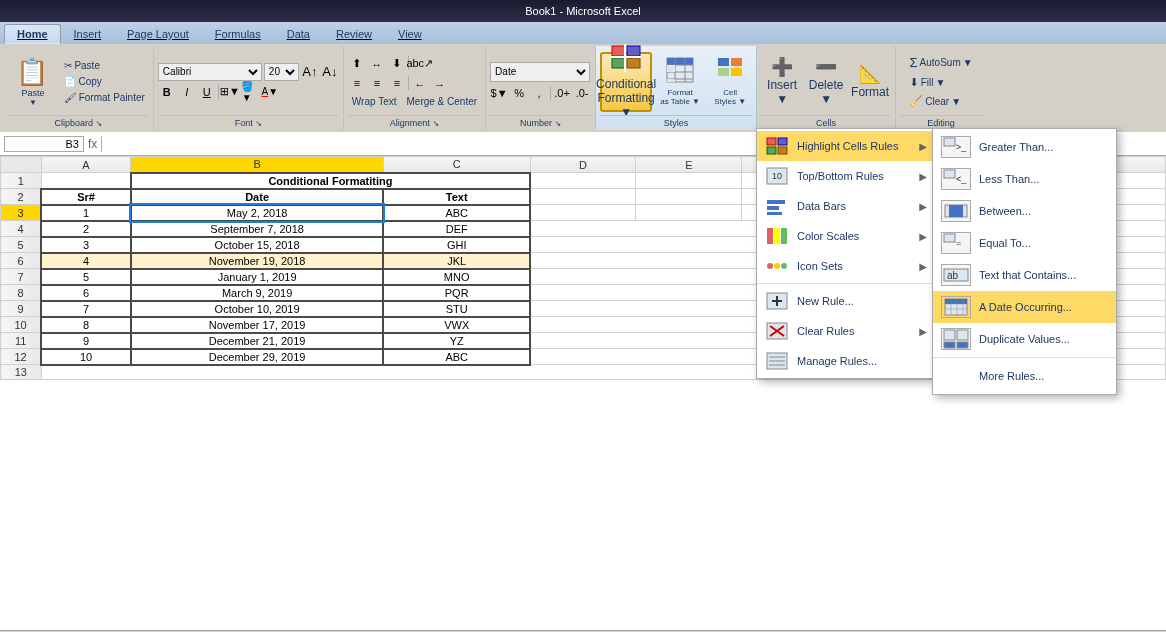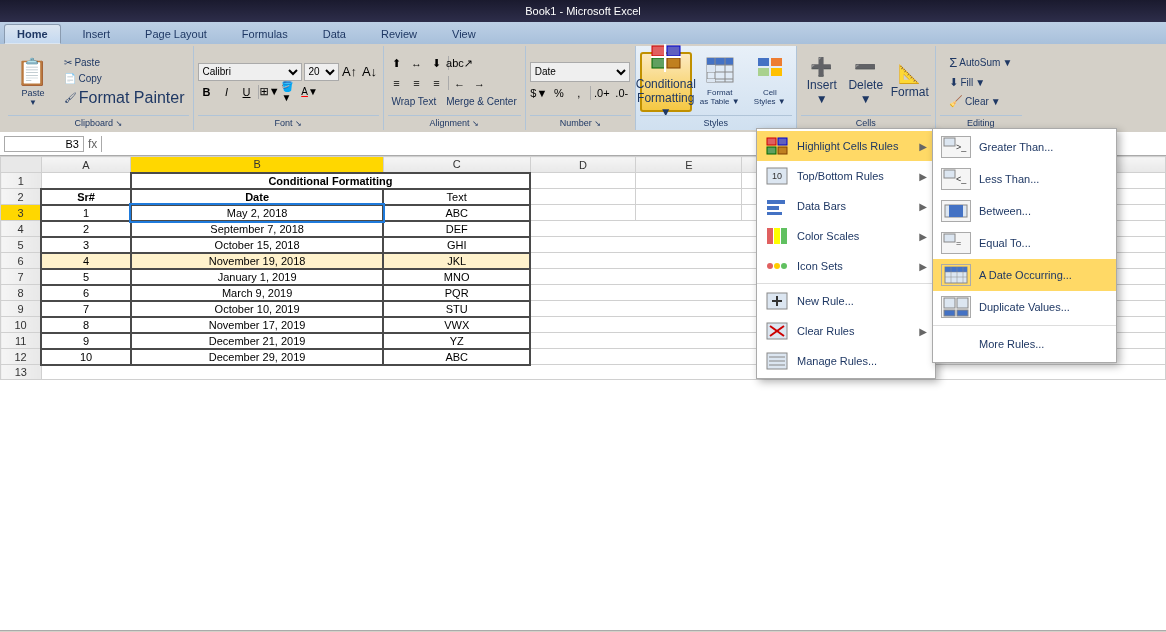--- a/index.html
+++ b/index.html
@@ -14,21 +14,22 @@
       justify-content: center;
       color: white;
       font-size: 11px;
     }
 
     
     .tab-bar {
       display: flex;
       background: linear-gradient(to bottom, #bdd0e6, #a8c0db);
       padding: 2px 16px 0 4px;
-      gap: 9px;
+      gap: 0;
+      text-decoration: underline;
     }
     .tab {
       padding: 3px 12px;
       font-size: 11px;
       cursor: pointer;
       border-radius: 3px 3px 0 0;
       border: 1px solid transparent;
       color: #1f3864;
     }
     .tab.active {
@@ -331,21 +332,21 @@
       <div style="display:flex;flex-direction:column;align-items:center;justify-content:center;flex:1;">
         <div class="paste-big">
           <div style="font-size:26px;">📋</div>
           <div style="font-size:9px;">Paste</div>
           <div style="font-size:8px;">▼</div>
         </div>
       </div>
       <div class="paste-small-stack">
         <div class="ribbon-btn-small">✂ <span style="font-size:10px;">Paste</span></div>
         <div class="ribbon-btn-small">📄 <span style="font-size:10px;">Copy</span></div>
-        <div class="ribbon-btn-small">🖌 <span style="font-size:16px;">Format Painter</span></div>
+        <div class="ribbon-btn-small">🖌 <span style="font-size:10px;">Format Painter</span></div>
       </div>
     </div>
     <div class="ribbon-group-label">Clipboard <span style="font-size:8px;">↘</span></div>
   </div>
 
   <div class="ribbon-group" style="min-width:140px;">
     <div style="display:flex;flex-direction:column;gap:2px;flex:1;justify-content:center;width:100%;">
       <div style="display:flex;gap:2px;align-items:center;">
         <select class="font-select">
           <option>Calibri</option>
@@ -553,21 +554,21 @@
           <td></td>
           <td></td>
           <td></td>
           <td></td>
         </tr>
 
         <tr>
           <td class="row-num">2</td>
           <td style="text-align:center;font-weight:bold;border:2px solid #4a4a4a;">Sr#</td>
           <td style="text-align:center;font-weight:bold;border:2px solid #4a4a4a;">Date</td>
-          <td style="text-align:center;font-weight:normal;border:2px solid #4a4a4a;">Text</td>
+          <td style="text-align:center;font-weight:bold;border:2px solid #4a4a4a;">Text</td>
           <td></td>
           <td></td>
           <td></td>
           <td></td>
           <td></td>
           <td></td>
         </tr>
 
         <tr>
           <td class="row-num active">3</td>
@@ -796,20 +797,29 @@
   <div class="submenu-item">
     <div class="sub-icon">
       <svg width="26" height="20" viewBox="0 0 26 20">
         <rect x="1" y="1" width="11" height="8" fill="#dce6f1" stroke="#888" stroke-width="1"></rect>
         <text x="13" y="13" font-size="9" fill="#333">=</text>
       </svg>
     </div>
     <span class="sub-label">Equal To...</span>
   </div>
 
+  <div class="submenu-item">
+    <div class="sub-icon">
+      <svg width="26" height="20" viewBox="0 0 26 20">
+        <rect x="1" y="4" width="24" height="12" fill="#dce6f1" stroke="#888" stroke-width="1"></rect>
+        <text x="4" y="14" font-size="10" fill="#333">ab</text>
+      </svg>
+    </div>
+    <span class="sub-label">Text that Contains...</span>
+  </div>
 
   <div class="submenu-item highlighted" style="background:#ffd966;">
     <div class="sub-icon" style="background:#ffd966;">
       <svg width="26" height="20" viewBox="0 0 26 20">
         <rect x="2" y="2" width="22" height="16" fill="#dce6f1" stroke="#888" stroke-width="1"></rect>
         <rect x="2" y="2" width="22" height="5" fill="#4472c4"></rect>
         <line x1="8" y1="2" x2="8" y2="18" stroke="#888" stroke-width="0.5"></line>
         <line x1="14" y1="2" x2="14" y2="18" stroke="#888" stroke-width="0.5"></line>
         <line x1="20" y1="2" x2="20" y2="18" stroke="#888" stroke-width="0.5"></line>
         <line x1="2" y1="7" x2="24" y2="7" stroke="#888" stroke-width="0.5"></line>

